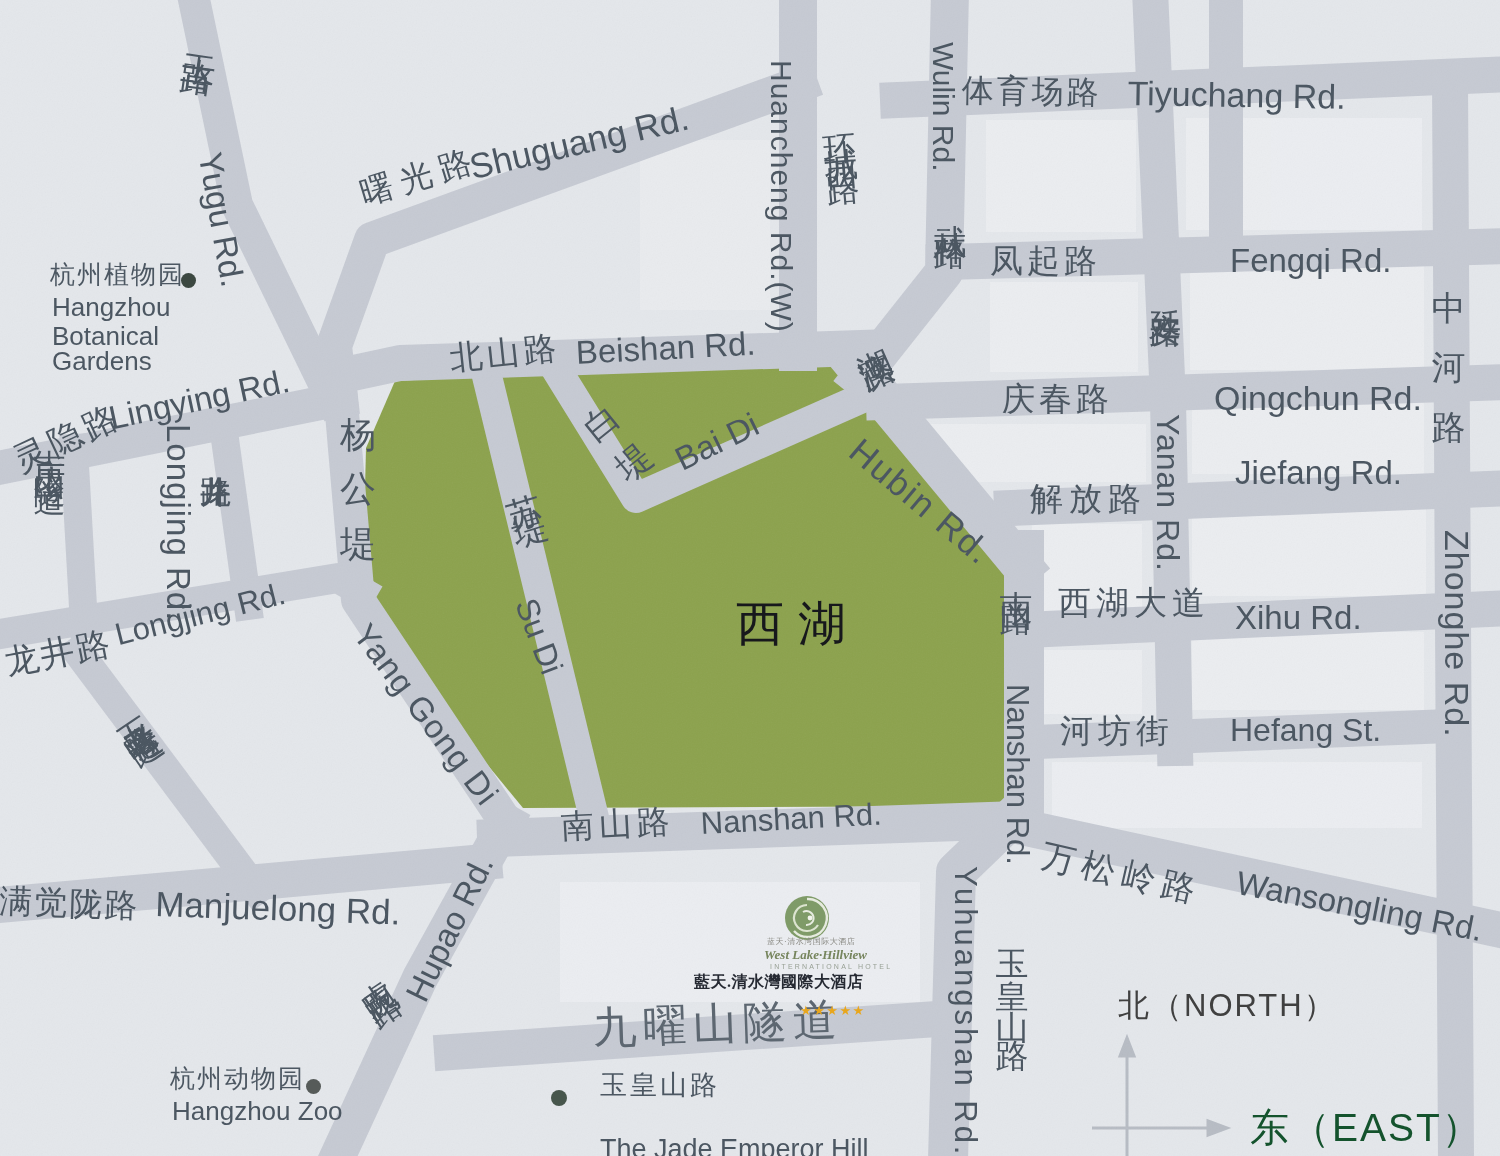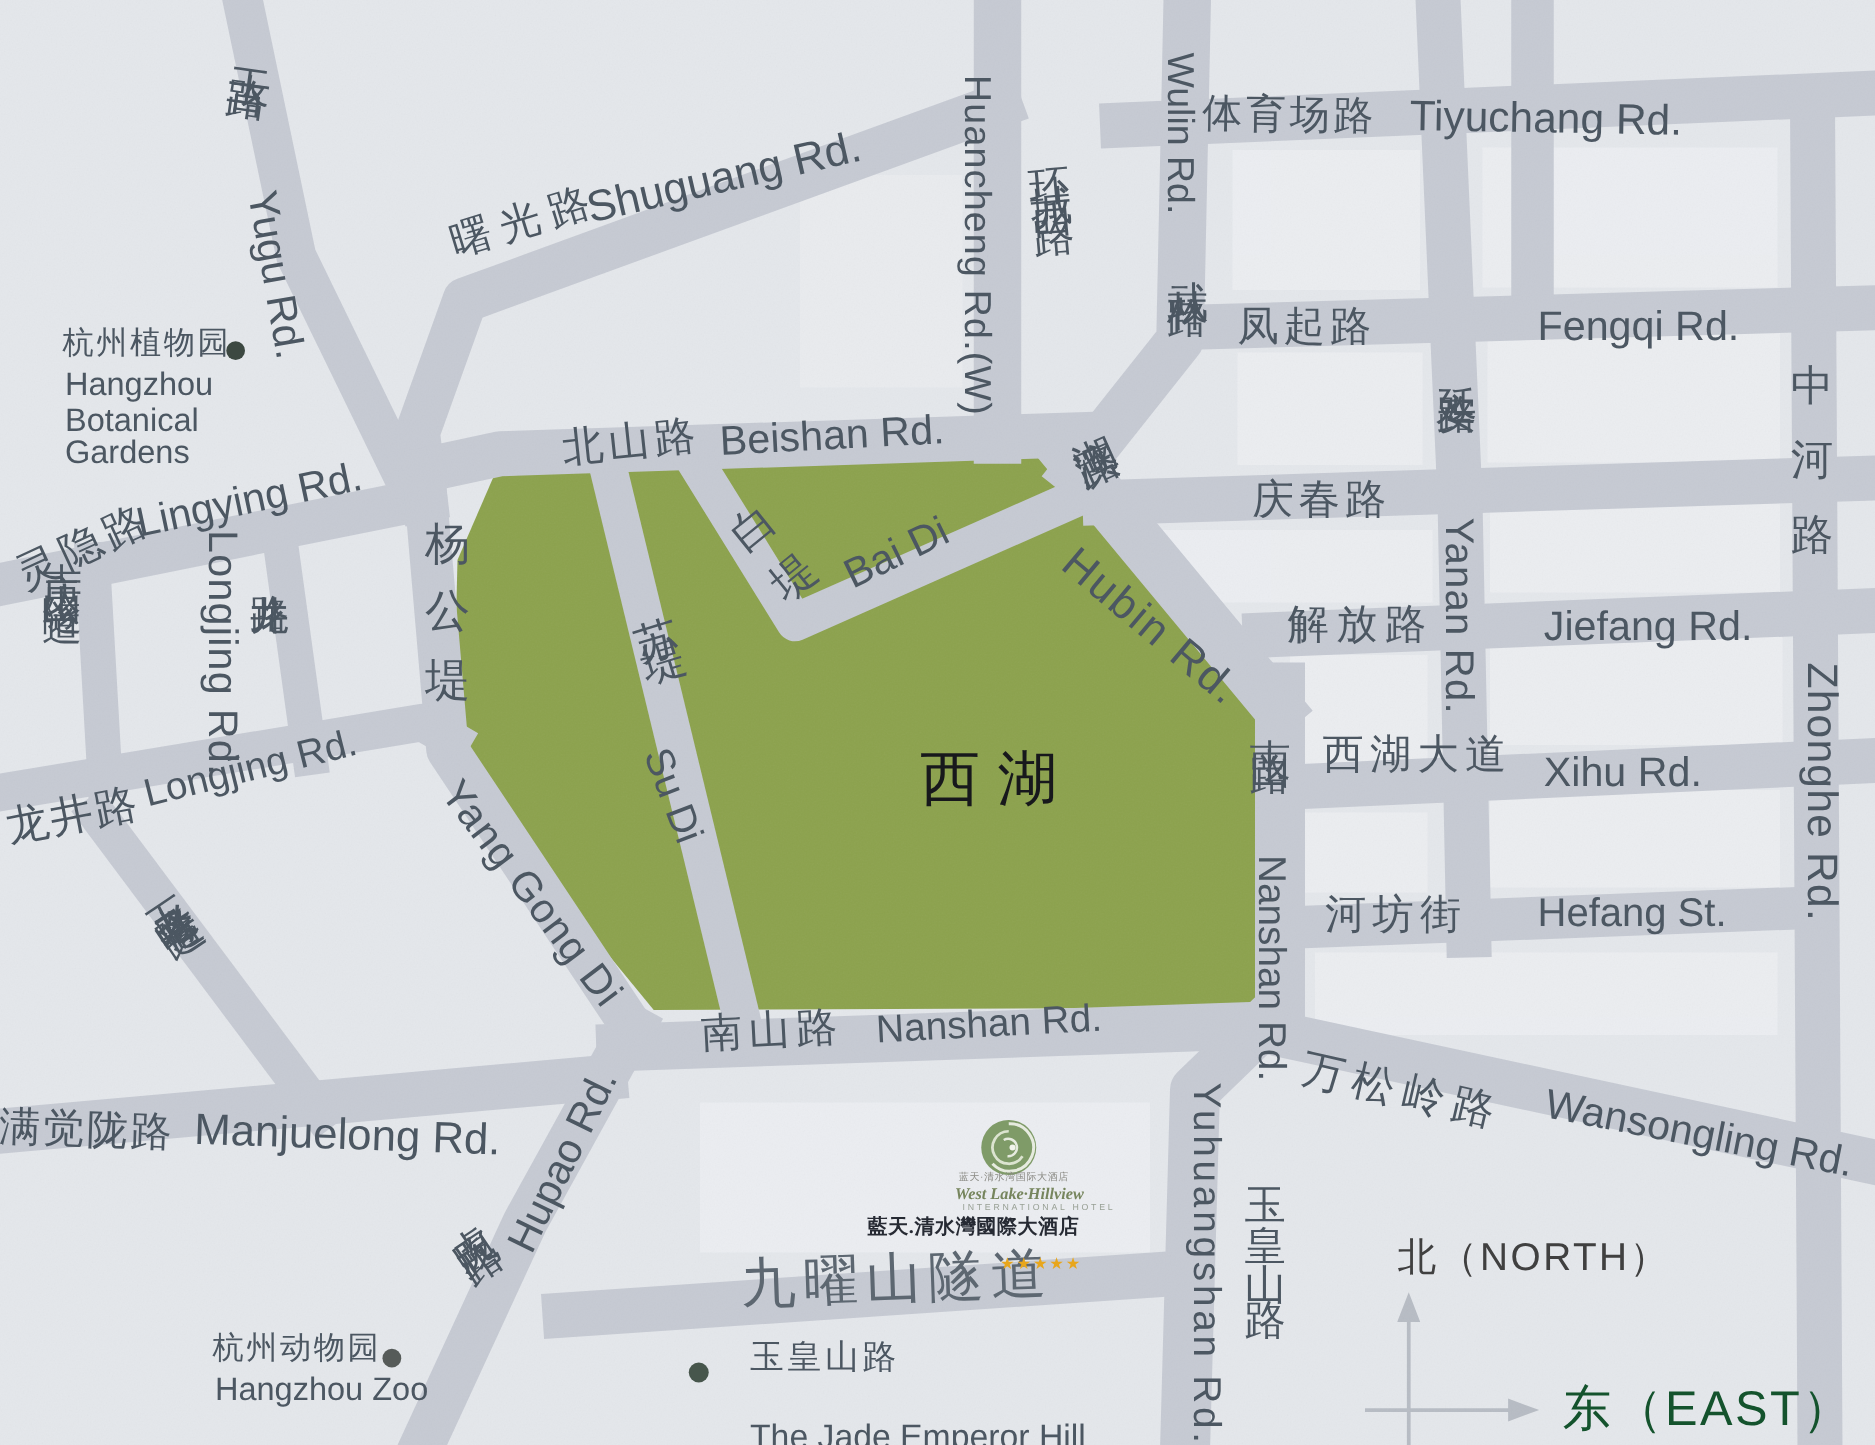--- a/index.html
+++ b/index.html
@@ -113,26 +113,27 @@
   <div class="lbl" style="left:962px;top:74px;font-size:32px;letter-spacing:3px;transform:rotate(1deg)">体育场路</div>
   <div class="lbl" style="left:1128px;top:76px;font-size:34px;transform:rotate(1deg)">Tiyuchang Rd.</div>
 
   <div class="lbl" style="left:990px;top:244px;font-size:33px;letter-spacing:4px">凤起路</div>
   <div class="lbl" style="left:1230px;top:244px;font-size:33px">Fengqi Rd.</div>
 
   <div class="lbl v" style="left:1150px;top:283px;font-size:32px;letter-spacing:4px">延安路</div>
   <div class="lbl v" style="left:1152px;top:414px;font-size:32px;letter-spacing:1px">Yanan Rd.</div>
 
   <div class="lbl" style="left:1002px;top:382px;font-size:33px;letter-spacing:4px">庆春路</div>
+  <div class="lbl" style="left:1214px;top:381px;font-size:34px">Qingchun Rd.</div>
 
   <div class="lbl v" style="left:1432px;top:264px;font-size:34px;letter-spacing:60px">中河路</div>
   <div class="lbl v" style="left:1440px;top:530px;font-size:34px;letter-spacing:1px">Zhonghe Rd.</div>
 
   <div class="lbl" style="left:1030px;top:482px;font-size:33px;letter-spacing:6px">解放路</div>
-  <div class="lbl" style="left:1235px;top:484px;font-size:33px">Jiefang Rd.</div>
+  <div class="lbl" style="left:1235px;top:456px;font-size:33px">Jiefang Rd.</div>
 
   <div class="lbl" style="left:1058px;top:586px;font-size:33px;letter-spacing:5px">西湖大道</div>
   <div class="lbl" style="left:1235px;top:601px;font-size:33px">Xihu Rd.</div>
 
   <div class="lbl" style="left:1060px;top:714px;font-size:33px;letter-spacing:5px">河坊街</div>
   <div class="lbl" style="left:1230px;top:714px;font-size:32px">Hefang St.</div>
 
   <div class="lbl" style="left:448px;top:342px;font-size:33px;letter-spacing:4px;transform:rotate(-6deg)">北山路</div>
   <div class="lbl" style="left:575px;top:336px;font-size:33px;transform:rotate(-3deg)">Beishan Rd.</div>
 

